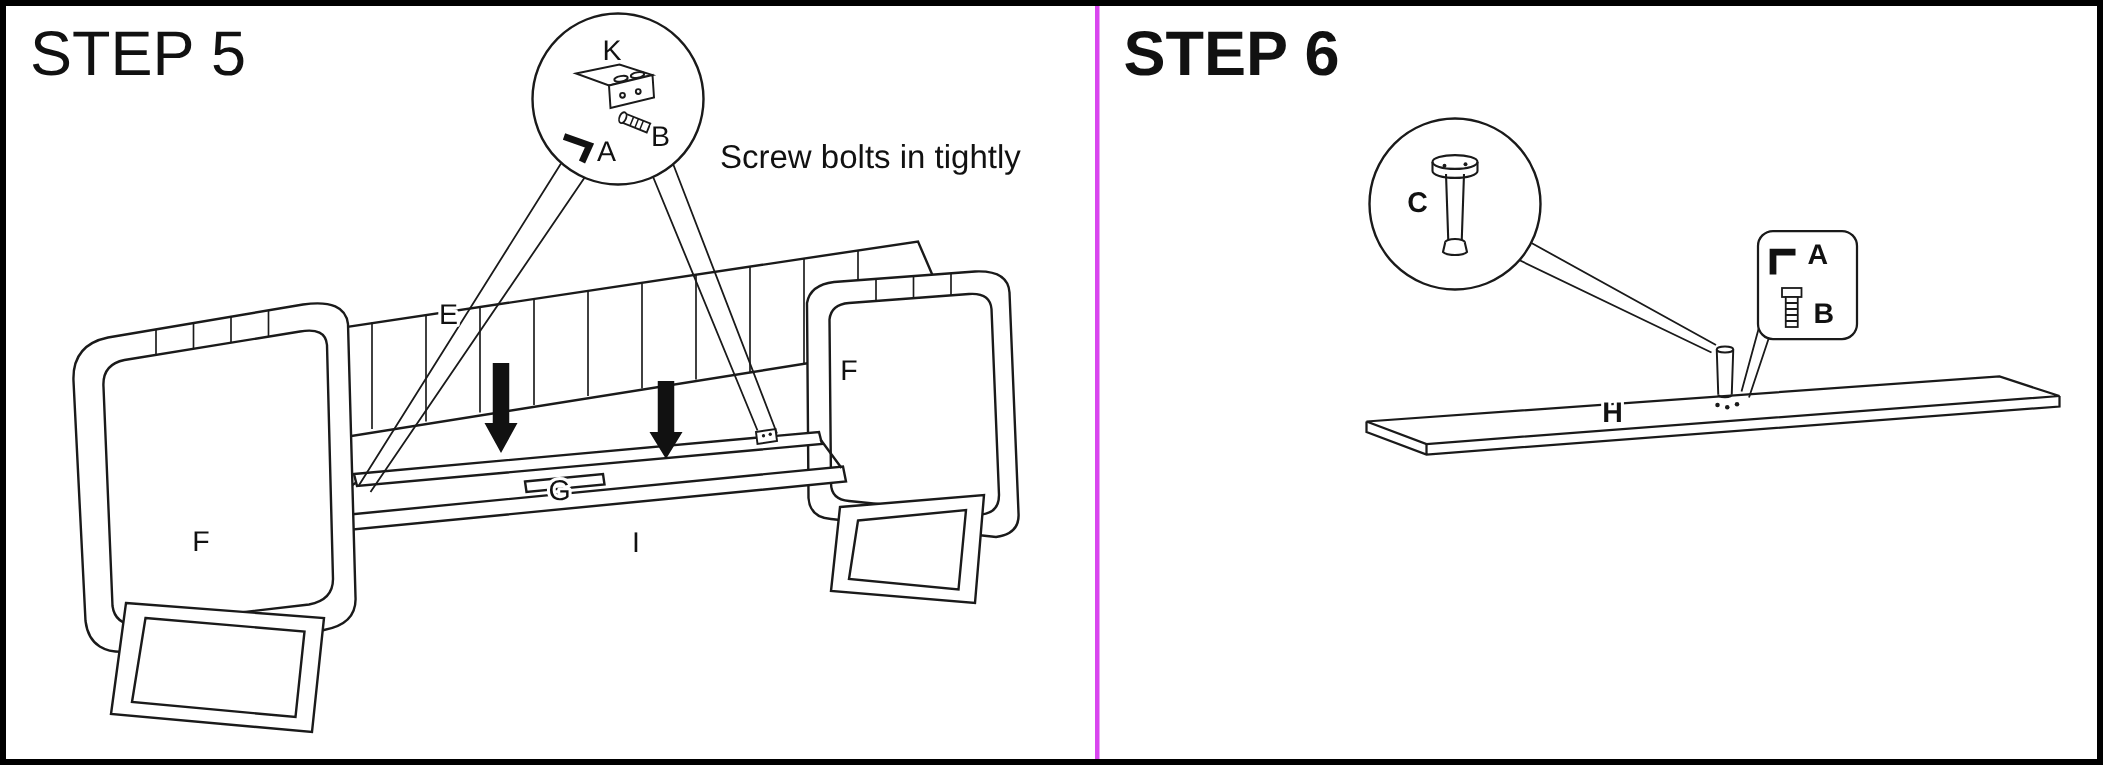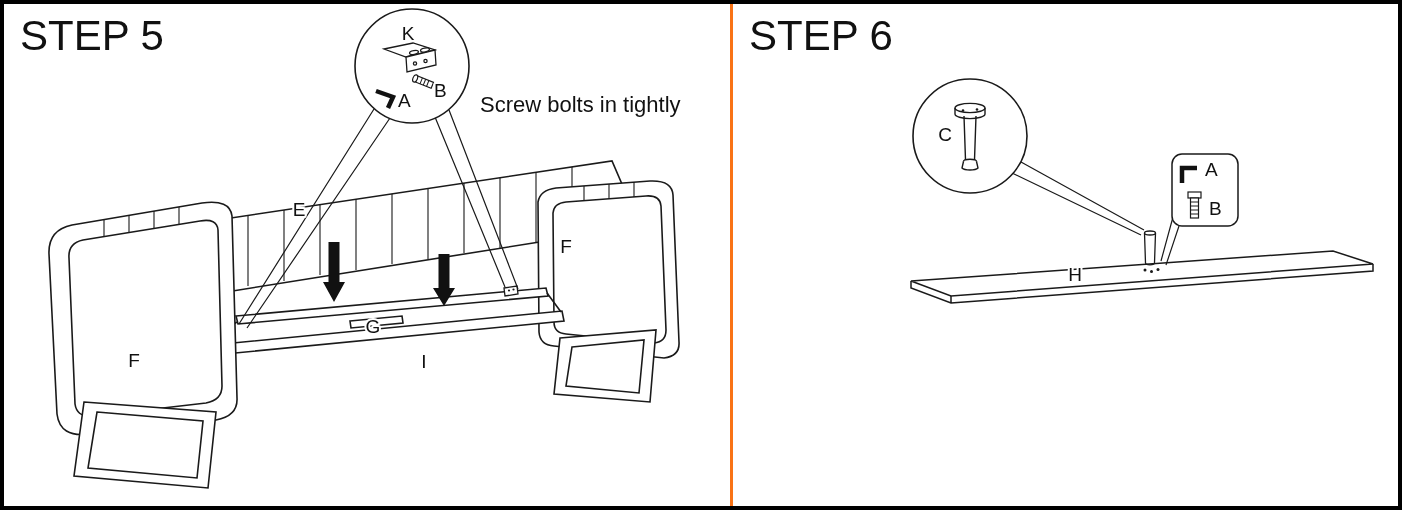--- a/index.html
+++ b/index.html
@@ -1,19 +1,19 @@
 <!DOCTYPE html>
 <html><head>
 <meta charset="utf-8">
 <style>
   html,body{margin:0;padding:0;background:#ffffff;}
   .sheet{width:1402px;height:510px;box-sizing:border-box;border:4px solid #000;display:flex;background:#fff;font-family:"Liberation Sans",sans-serif;}
   .panel{position:relative;height:100%;background:#fff;}
   .panel-left{width:726px;}
-  .panel-right{width:665px;border-left:3px solid #f97316;}
+  .panel-right{width:665px;border-left:3px solid #d946ef;font-weight:bold;}
   svg{display:block;width:100%;height:100%;}
   .title{font-family:"Liberation Sans",sans-serif;font-size:42px;fill:#111;}
   .note{font-family:"Liberation Sans",sans-serif;font-size:22px;fill:#111;}
   .lbl{font-family:"Liberation Sans",sans-serif;font-size:19px;fill:#111;paint-order:stroke;stroke:#fff;stroke-width:4px;stroke-linejoin:round;}
 </style>
 </head>
 <body>
 
 <div class="sheet">
 

